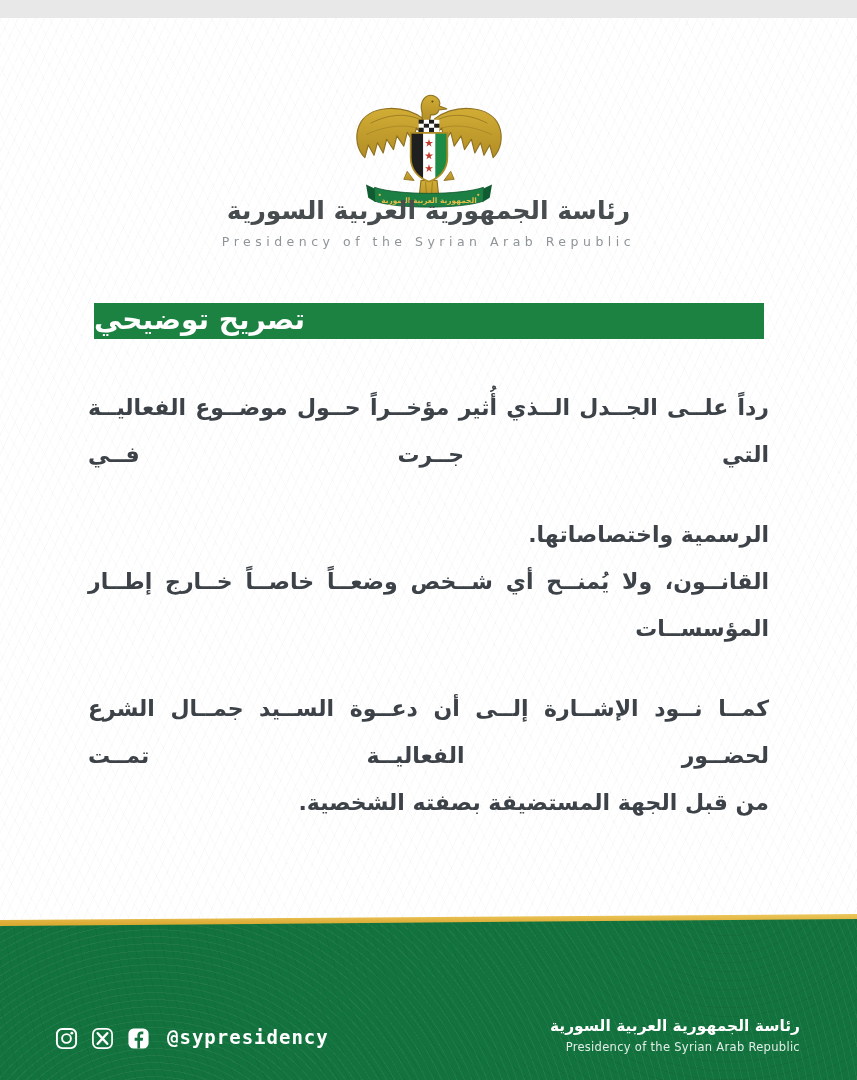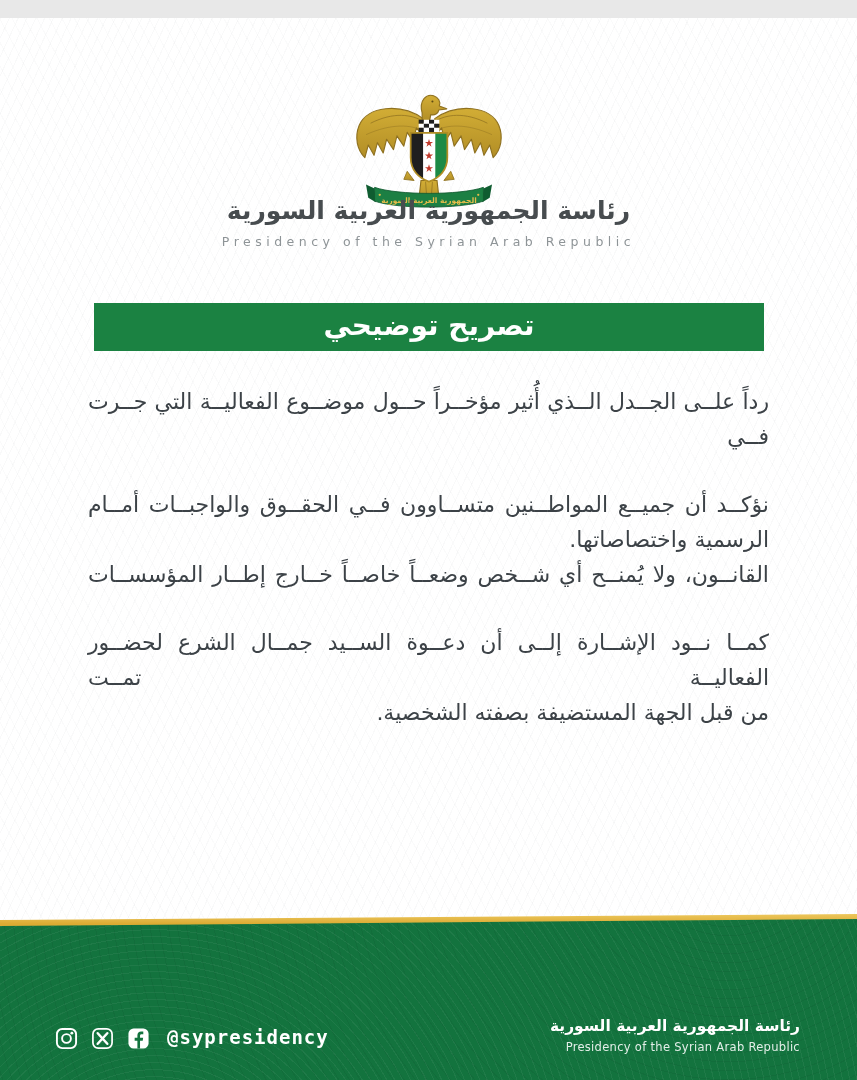--- a/index.html
+++ b/index.html
@@ -36,34 +36,34 @@
   }
   .org-en {
     position:absolute; top:216px; left:0; width:100%;
     text-align:center;
     font-size:12.5px; color:#8e9497; letter-spacing:4.5px;
     font-family:"DejaVu Sans", sans-serif;
   }
 
   
   .banner {
-    position:absolute; top:285px; left:94px; width:670px; height:48px;
+    position:absolute; top:285px; left:94px; width:670px; height:36px;
     background:#1b8242;
-    display:flex; align-items:center; justify-content:center;
+    display:flex; align-items:center; justify-content:flex-start;
   }
   .banner-title {
     color:#ffffff; font-size:28px; font-weight:bold;
     direction:rtl; padding-bottom:4px;
   }
 
   
   .statement-body {
     position:absolute; top:366px; left:88px; width:681px;
     direction:rtl; color:#3c4247;
-    font-size:22px; line-height:35px;
+    font-size:22px; line-height:47px;font-weight:bold;
   }
   .para { margin-bottom:33px; }
   .line {
     text-align:justify; text-align-last:justify;
     direction:rtl;
   }
   .line.last { text-align-last:right; }
 
   
   .footer-band {
@@ -190,21 +190,20 @@
 
   <div class="banner">
     <span class="banner-title">تصريح توضيحي</span>
   </div>
 
   <main class="statement-body">
       <div class="para">
         <div class="line">رداً علــى الجــدل الــذي أُثير مؤخــراً حــول موضــوع الفعاليــة التي جــرت فــي</div>
       </div>
       <div class="para">
-        <div class="line">نؤكــد أن جميــع المواطــنين متســاوون فــي الحقــوق والواجبــات أمــام</div>
         <div class="line last">الرسمية واختصاصاتها.</div>
         <div class="line">القانــون، ولا يُمنــح أي شــخص وضعــاً خاصــاً خــارج إطــار المؤسســات</div>
       </div>
       <div class="para">
         <div class="line">كمــا نــود الإشــارة إلــى أن دعــوة الســيد جمــال الشرع لحضــور الفعاليــة تمــت</div>
         <div class="line last">من قبل الجهة المستضيفة بصفته الشخصية.</div>
       </div>
     </main>
 
   <footer class="footer-band">

